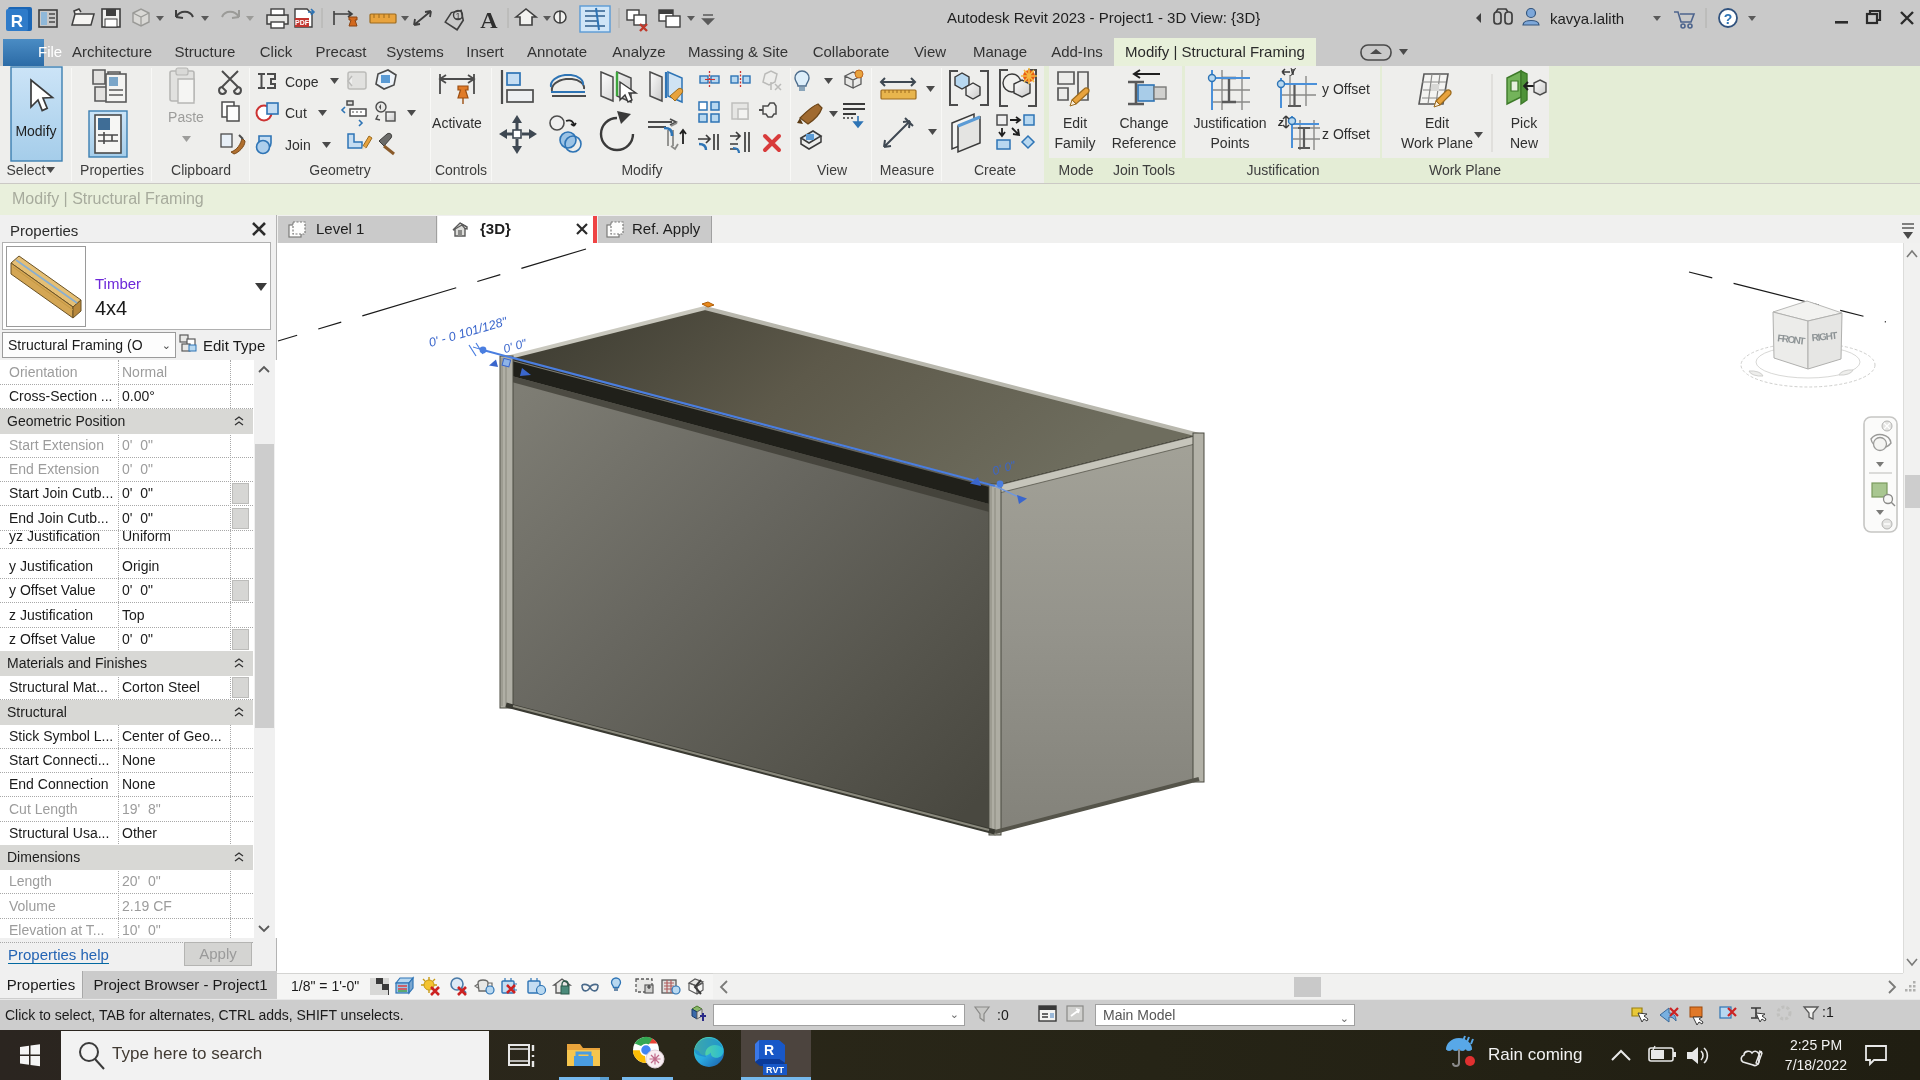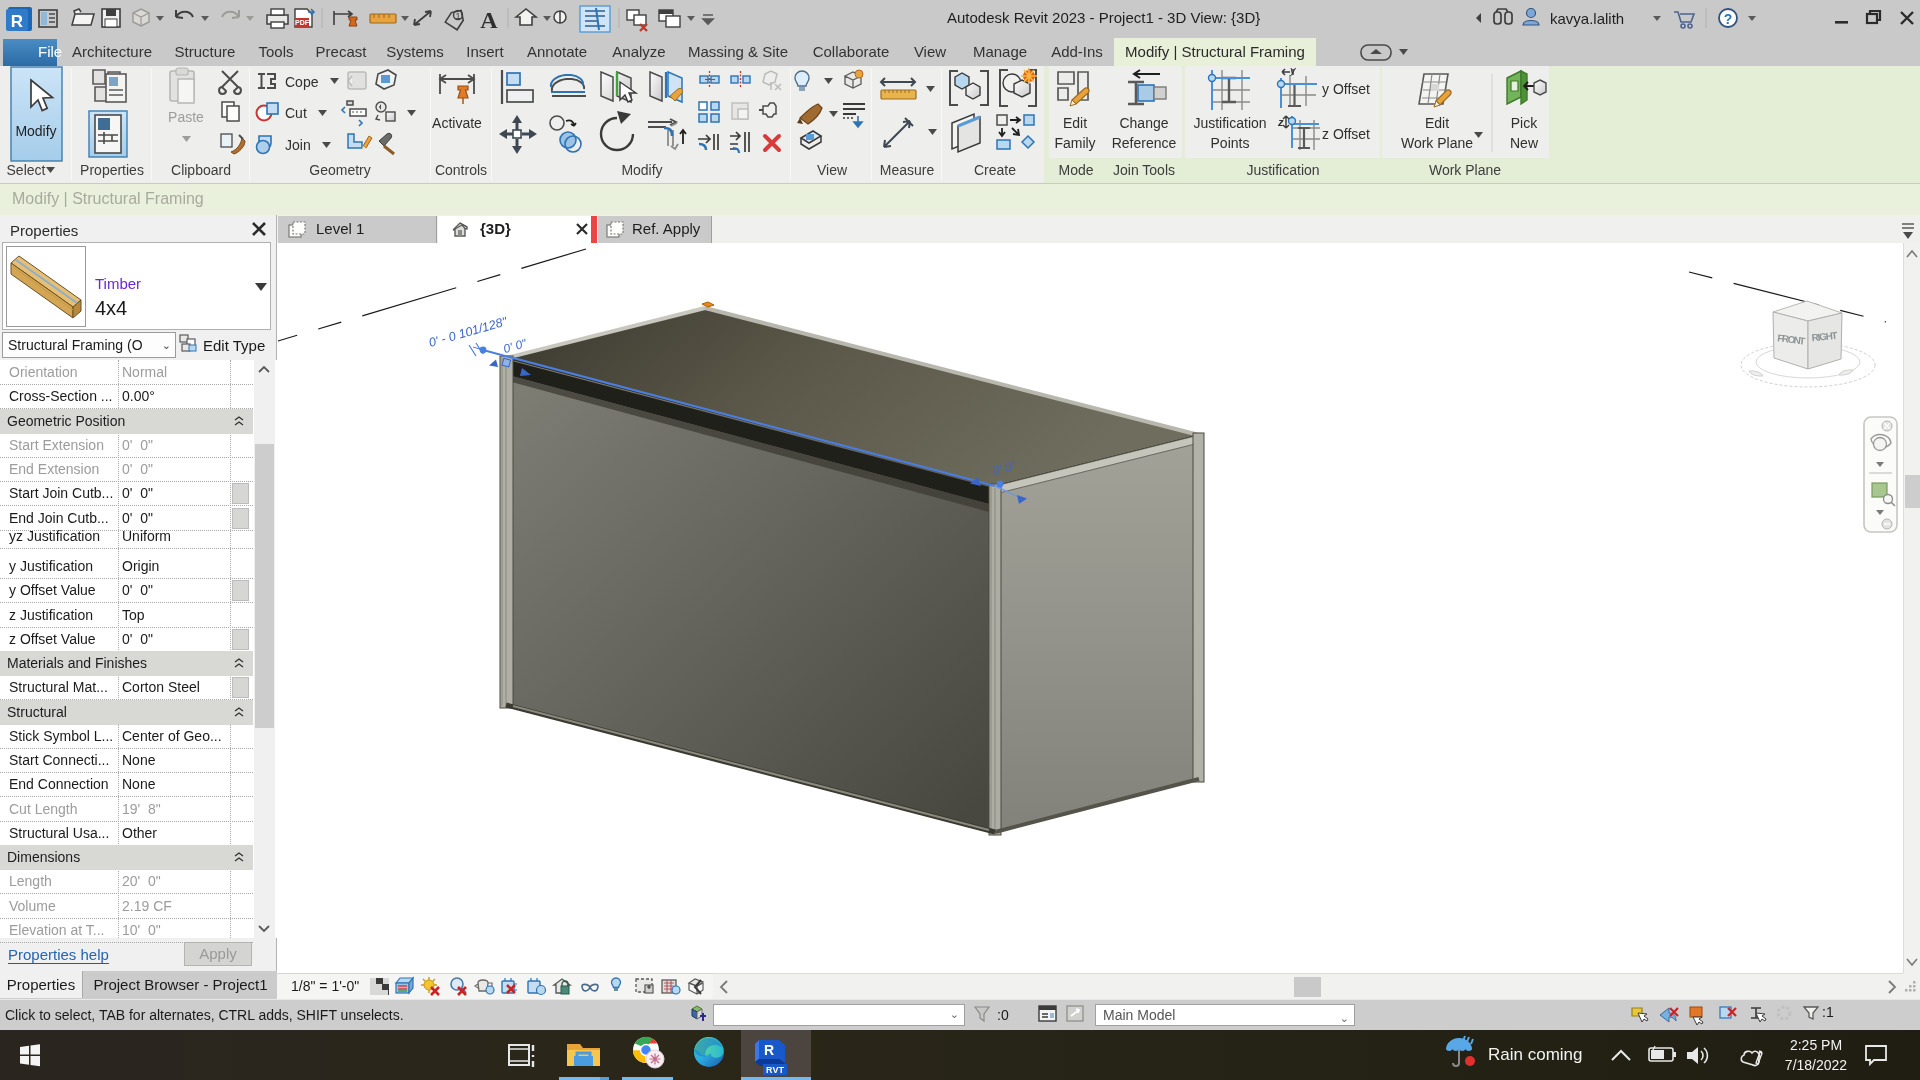--- a/index.html
+++ b/index.html
@@ -3,21 +3,21 @@
 <meta charset="utf-8">
 <style>
   * { margin:0; padding:0; box-sizing:border-box; }
   html,body { width:1920px; height:1080px; overflow:hidden; font-family:"Liberation Sans", sans-serif; }
   body { position:relative; background:#fff; }
   .abs { position:absolute; }
   
   #titlebar { left:0; top:0; width:1920px; height:38px; background:#c9c9c9; }
   #tabrow { left:0; top:38px; width:1920px; height:28px; background:#c9c9c9; }
   .rtab { position:absolute; top:0; height:28px; line-height:28px; font-size:15px; color:#333; text-align:center; }
-  #filetab { left:3px; top:1px; width:54px; height:27px; background:linear-gradient(#4a8cc4,#2c6ba6); color:#fff; font-size:15px; text-align:center; line-height:26px;padding-left:35px; }
+  #filetab { left:3px; top:1px; width:41px; height:27px; background:linear-gradient(#4a8cc4,#2c6ba6); color:#fff; font-size:15px; text-align:center; line-height:26px;padding-left:35px; }
   #ctxtab { background:#e8f0da; color:#2b2b2b; }
   
   #ribbon { left:0; top:66px; width:1920px; height:118px; background:#eeeeec; border-bottom:1px solid #cbc9c5; }
   #ribbon .greenarea { position:absolute; left:1549px; top:0; width:371px; height:117px; background:#e4edd6; }
   .psep { position:absolute; top:2px; width:1px; height:113px; background:#d9d7d2; border-right:1px solid #f8f8f6; }
   
   #modbar { left:0; top:184px; width:1920px; height:31px; background:#e9f0dc; }
   #modbar span { position:absolute; left:12px; top:6px; font-size:16px; color:#a7ab9d; }
   
   #props { left:0; top:215px; width:277px; height:784px; background:#f0f0f0; border-right:1px solid #b3b3b3; }
@@ -141,21 +141,21 @@
     <path d="M1870 14 v-3 h10 v9 h-3"></path>
   </g>
   <path d="M1901 12 l12 12 m0 -12 l-12 12" stroke="#2b2b2b" stroke-width="2.4"></path>
 </svg>
 <div style="position:absolute;left:947px;top:9px;font-size:15px;color:#1f1f1f;">Autodesk Revit 2023 - Project1 - 3D View: {3D}</div>
 </div>
 <div id="tabrow" class="abs">
 <div id="filetab" class="abs">File</div>
 <div class="rtab" style="left:72px;width:80px;">Architecture</div>
 <div class="rtab" style="left:168px;width:74px;">Structure</div>
-<div class="rtab" style="left:254px;width:44px;">Tools</div>
+<div class="rtab" style="left:254px;width:44px;">Click</div>
 <div class="rtab" style="left:310px;width:62px;">Precast</div>
 <div class="rtab" style="left:384px;width:62px;">Systems</div>
 <div class="rtab" style="left:458px;width:54px;">Insert</div>
 <div class="rtab" style="left:522px;width:70px;">Annotate</div>
 <div class="rtab" style="left:604px;width:70px;">Analyze</div>
 <div class="rtab" style="left:680px;width:116px;">Massing &amp; Site</div>
 <div class="rtab" style="left:804px;width:94px;">Collaborate</div>
 <div class="rtab" style="left:906px;width:48px;">View</div>
 <div class="rtab" style="left:964px;width:72px;">Manage</div>
 <div class="rtab" style="left:1040px;width:74px;">Add-Ins</div>
@@ -680,21 +680,21 @@
 <div id="canvasarea" class="abs">
 
 <div class="abs" style="left:0;top:0;width:1643px;height:28px;background:#f0f0ef;"></div>
 <div class="vtab" style="left:1px;width:159px;">
  <svg width="20" height="18" style="position:absolute;left:10px;top:5px">
         <rect x="1" y="4" width="12" height="12" fill="#fdfdfc" stroke="#7a7a78" stroke-width="1.2"></rect>
         <rect x="5" y="1" width="12" height="12" fill="#fdfdfc" stroke="#7a7a78" stroke-width="1.2" stroke-dasharray="2 1.5"></rect>
       </svg>
  <span style="position:absolute;left:38px;top:4px;">Level 1</span>
 </div>
-<div class="vtab" style="left:161px;width:159px;background:#fff;border-right:6px solid #ef4444;">
+<div class="vtab" style="left:161px;width:159px;background:#fff;border-right:4px solid #ef4444;">
  <svg width="22" height="20" style="position:absolute;left:12px;top:4px">
         <path d="M3 10 L10 3 L17 7 L17 9 L15 8.6 L15 16 L5 16 L5 9 L3 10 Z" fill="#ddddda" stroke="#5a5a5a" stroke-width="1.4"></path>
         <path d="M10 3 L17 7 M5 9 L12 5 L15 8.6" fill="none" stroke="#5a5a5a" stroke-width="1.2"></path>
         <rect x="8" y="10" width="4" height="6" fill="#8a8a88"></rect>
       </svg>
  <span style="position:absolute;left:42px;top:4px;font-weight:bold;">{3D}</span>
  <svg width="18" height="18" style="position:absolute;left:136px;top:5px">
         <path d="M3 3 l10 10 m0 -10 l-10 10" stroke="#2b2b2b" stroke-width="2.2"></path>
       </svg>
 </div>
@@ -965,20 +965,27 @@
 </div>
 <div id="taskbar" class="abs">
 <svg width="60" height="50" style="position:absolute;left:0;top:0">
  <g fill="#f4f4f4">
   <polygon points="20,1047 29,1045.7 29,1054.5 20,1054.5" transform="translate(0,-1030)"></polygon>
   <polygon points="30.5,1045.5 40,1044.2 40,1054.5 30.5,1054.5" transform="translate(0,-1030)"></polygon>
   <polygon points="20,1056 29,1056 29,1064.8 20,1063.5" transform="translate(0,-1030)"></polygon>
   <polygon points="30.5,1056 40,1056 40,1066.3 30.5,1065" transform="translate(0,-1030)"></polygon>
  </g>
 </svg>
+<div class="abs" style="left:61px;top:1px;width:428px;height:49px;background:#f2f2f2;">
+ <svg width="34" height="34" style="position:absolute;left:15px;top:9px">
+  <circle cx="13" cy="12" r="9" fill="none" stroke="#3a3a3a" stroke-width="2"></circle>
+  <path d="M19 19 l9 10" stroke="#3a3a3a" stroke-width="2"></path>
+ </svg>
+ <div class="abs" style="left:51px;top:13px;font-size:17px;color:#413a32;">Type here to search</div>
+</div>
 <svg width="40" height="40" style="position:absolute;left:505px;top:7px">
  <g stroke="#e8e8e8" stroke-width="2" fill="none">
   <rect x="4" y="8" width="20" height="20"></rect>
   <path d="M4 12 h20 M4 24 h20" stroke-width="1.4"></path>
   <path d="M28 8 v6 m0 4 v2 m0 4 v6" stroke-width="2.4"></path>
  </g>
 </svg>
 <svg width="44" height="40" style="position:absolute;left:563px;top:6px">
  <path d="M4 8 h13 l3 4 h17 v18 h-33 z" fill="#e8a33b"></path>
  <path d="M4 14 h33 v16 h-33 z" fill="#f6c64e"></path>

